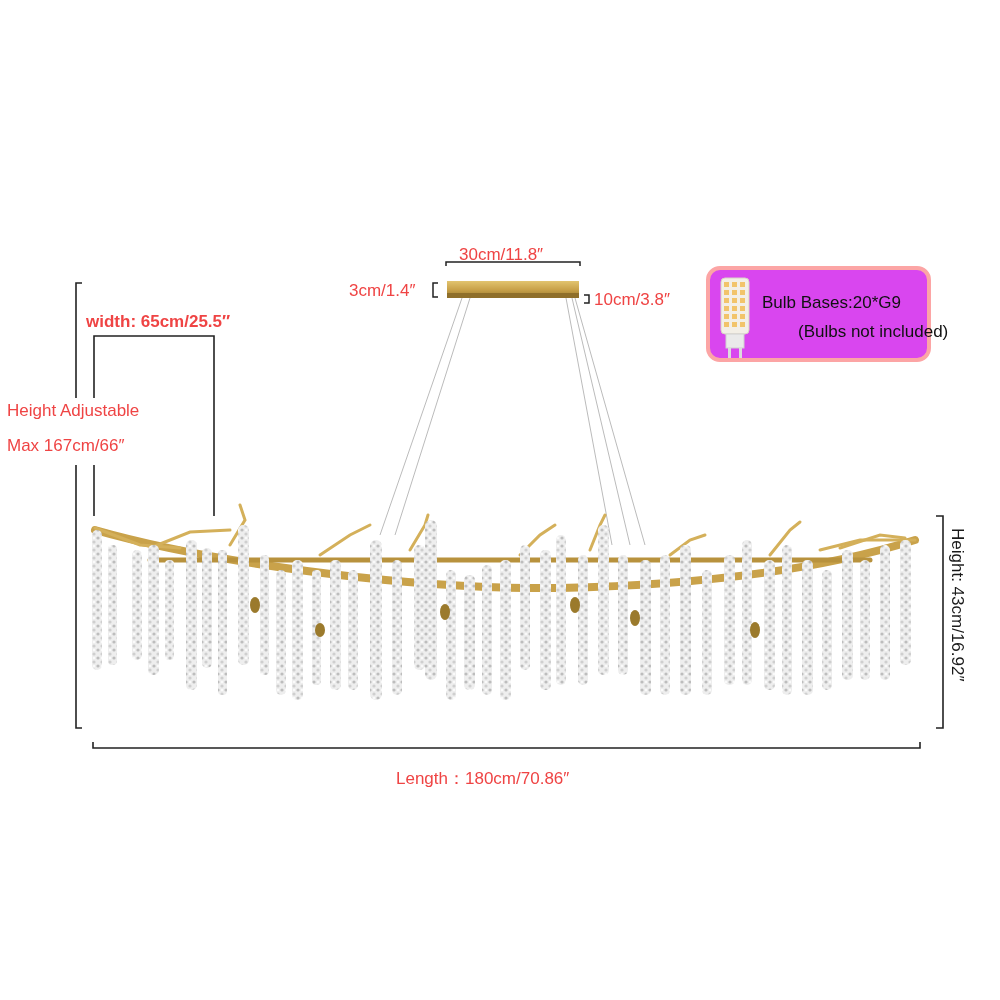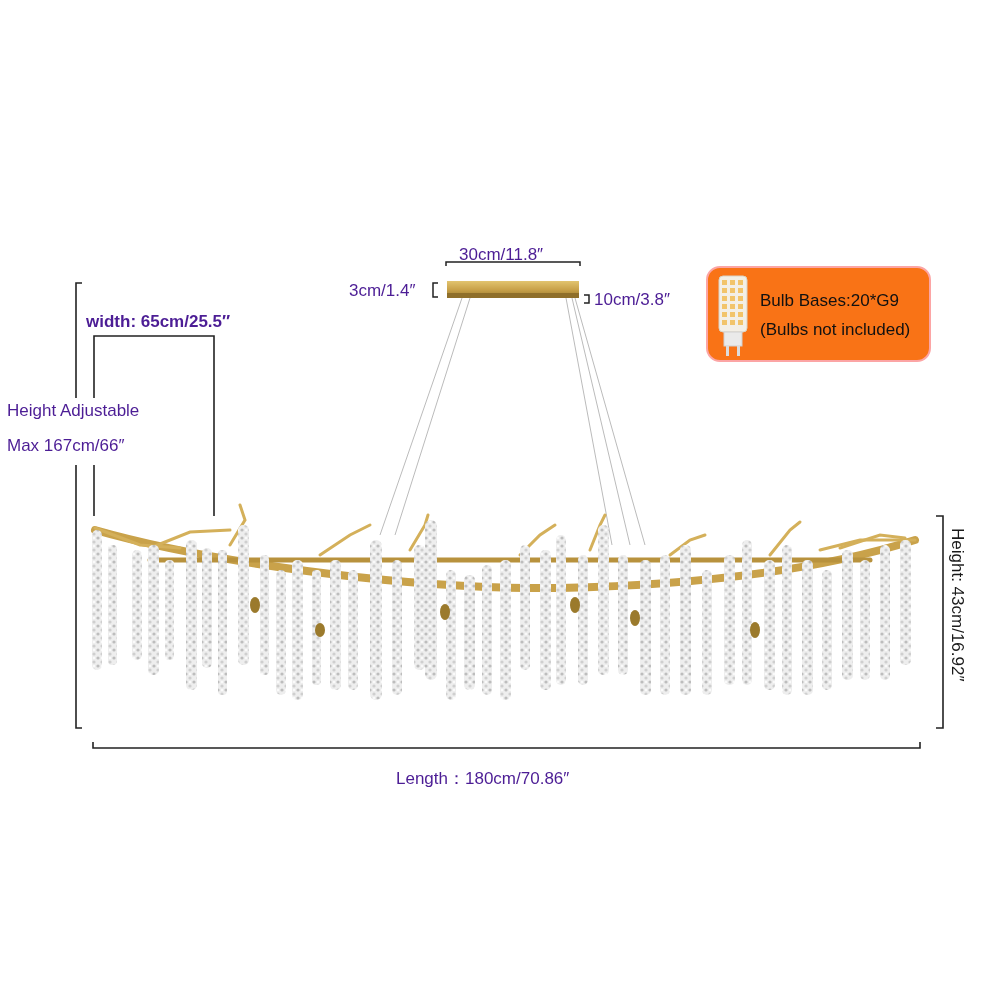--- a/index.html
+++ b/index.html
@@ -1,22 +1,22 @@
 <!DOCTYPE html>
 <html><head>
   <meta charset="utf-8">
   <style>
     html, body { margin: 0; padding: 0; background: #ffffff; }
     body { width: 1000px; height: 1000px; position: relative; overflow: hidden;
            font-family: "Liberation Sans", "DejaVu Sans", sans-serif; color: #1a1a1a; }
     .abs { position: absolute; }
-    .lbl { position: absolute; font-size: 17px; white-space: nowrap; color: #4c1d95; }
+    .lbl { position: absolute; font-size: 17px; white-space: nowrap; color: #ef4444; }
     #diagram-svg { position: absolute; left: 0; top: 0; }
     .bulb-box { position: absolute; left: 706px; top: 266px; width: 225px; height: 96px;
-                border: 2px solid #fca5a5; border-radius: 14px; box-sizing: border-box; background: #f97316; }
+                border: 4px solid #fca5a5; border-radius: 14px; box-sizing: border-box; background: #d946ef; }
     .bulb-text { position: absolute; left: 52px; font-size: 17px; color: #111; white-space: nowrap; }
     .vert-label { position: absolute; left: 949px; top: 528px; transform-origin: 0 0;
                   transform: rotate(90deg) translate(0, -18px); font-size: 17px; white-space: nowrap; }
   </style>
 </head>
 <body>
 
 <svg id="diagram-svg" width="1000" height="1000" viewBox="0 0 1000 1000">
   <defs>
     <linearGradient id="goldGrad" x1="0" y1="0" x2="0" y2="1">
@@ -170,14 +170,14 @@
         <rect x="22" y="38" width="5" height="5"></rect>
       <rect x="6" y="46" width="5" height="5"></rect>
         <rect x="14" y="46" width="5" height="5"></rect>
         <rect x="22" y="46" width="5" height="5"></rect>
     </g>
     <rect x="8" y="58" width="18" height="14" fill="#eaeaea" stroke="#d0d0d0"></rect>
     <rect x="10" y="72" width="3" height="10" fill="#dcdcdc"></rect>
     <rect x="21" y="72" width="3" height="10" fill="#dcdcdc"></rect>
   </svg>
   <div class="bulb-text" style="top:23px;">Bulb Bases:20*G9</div>
-  <div class="bulb-text" style="top:52px;">(Bulbs not included)</div>
+  <div class="bulb-text" style="top:52px;margin-left:36px;">(Bulbs not included)</div>
 </div>
 
 </body></html>

